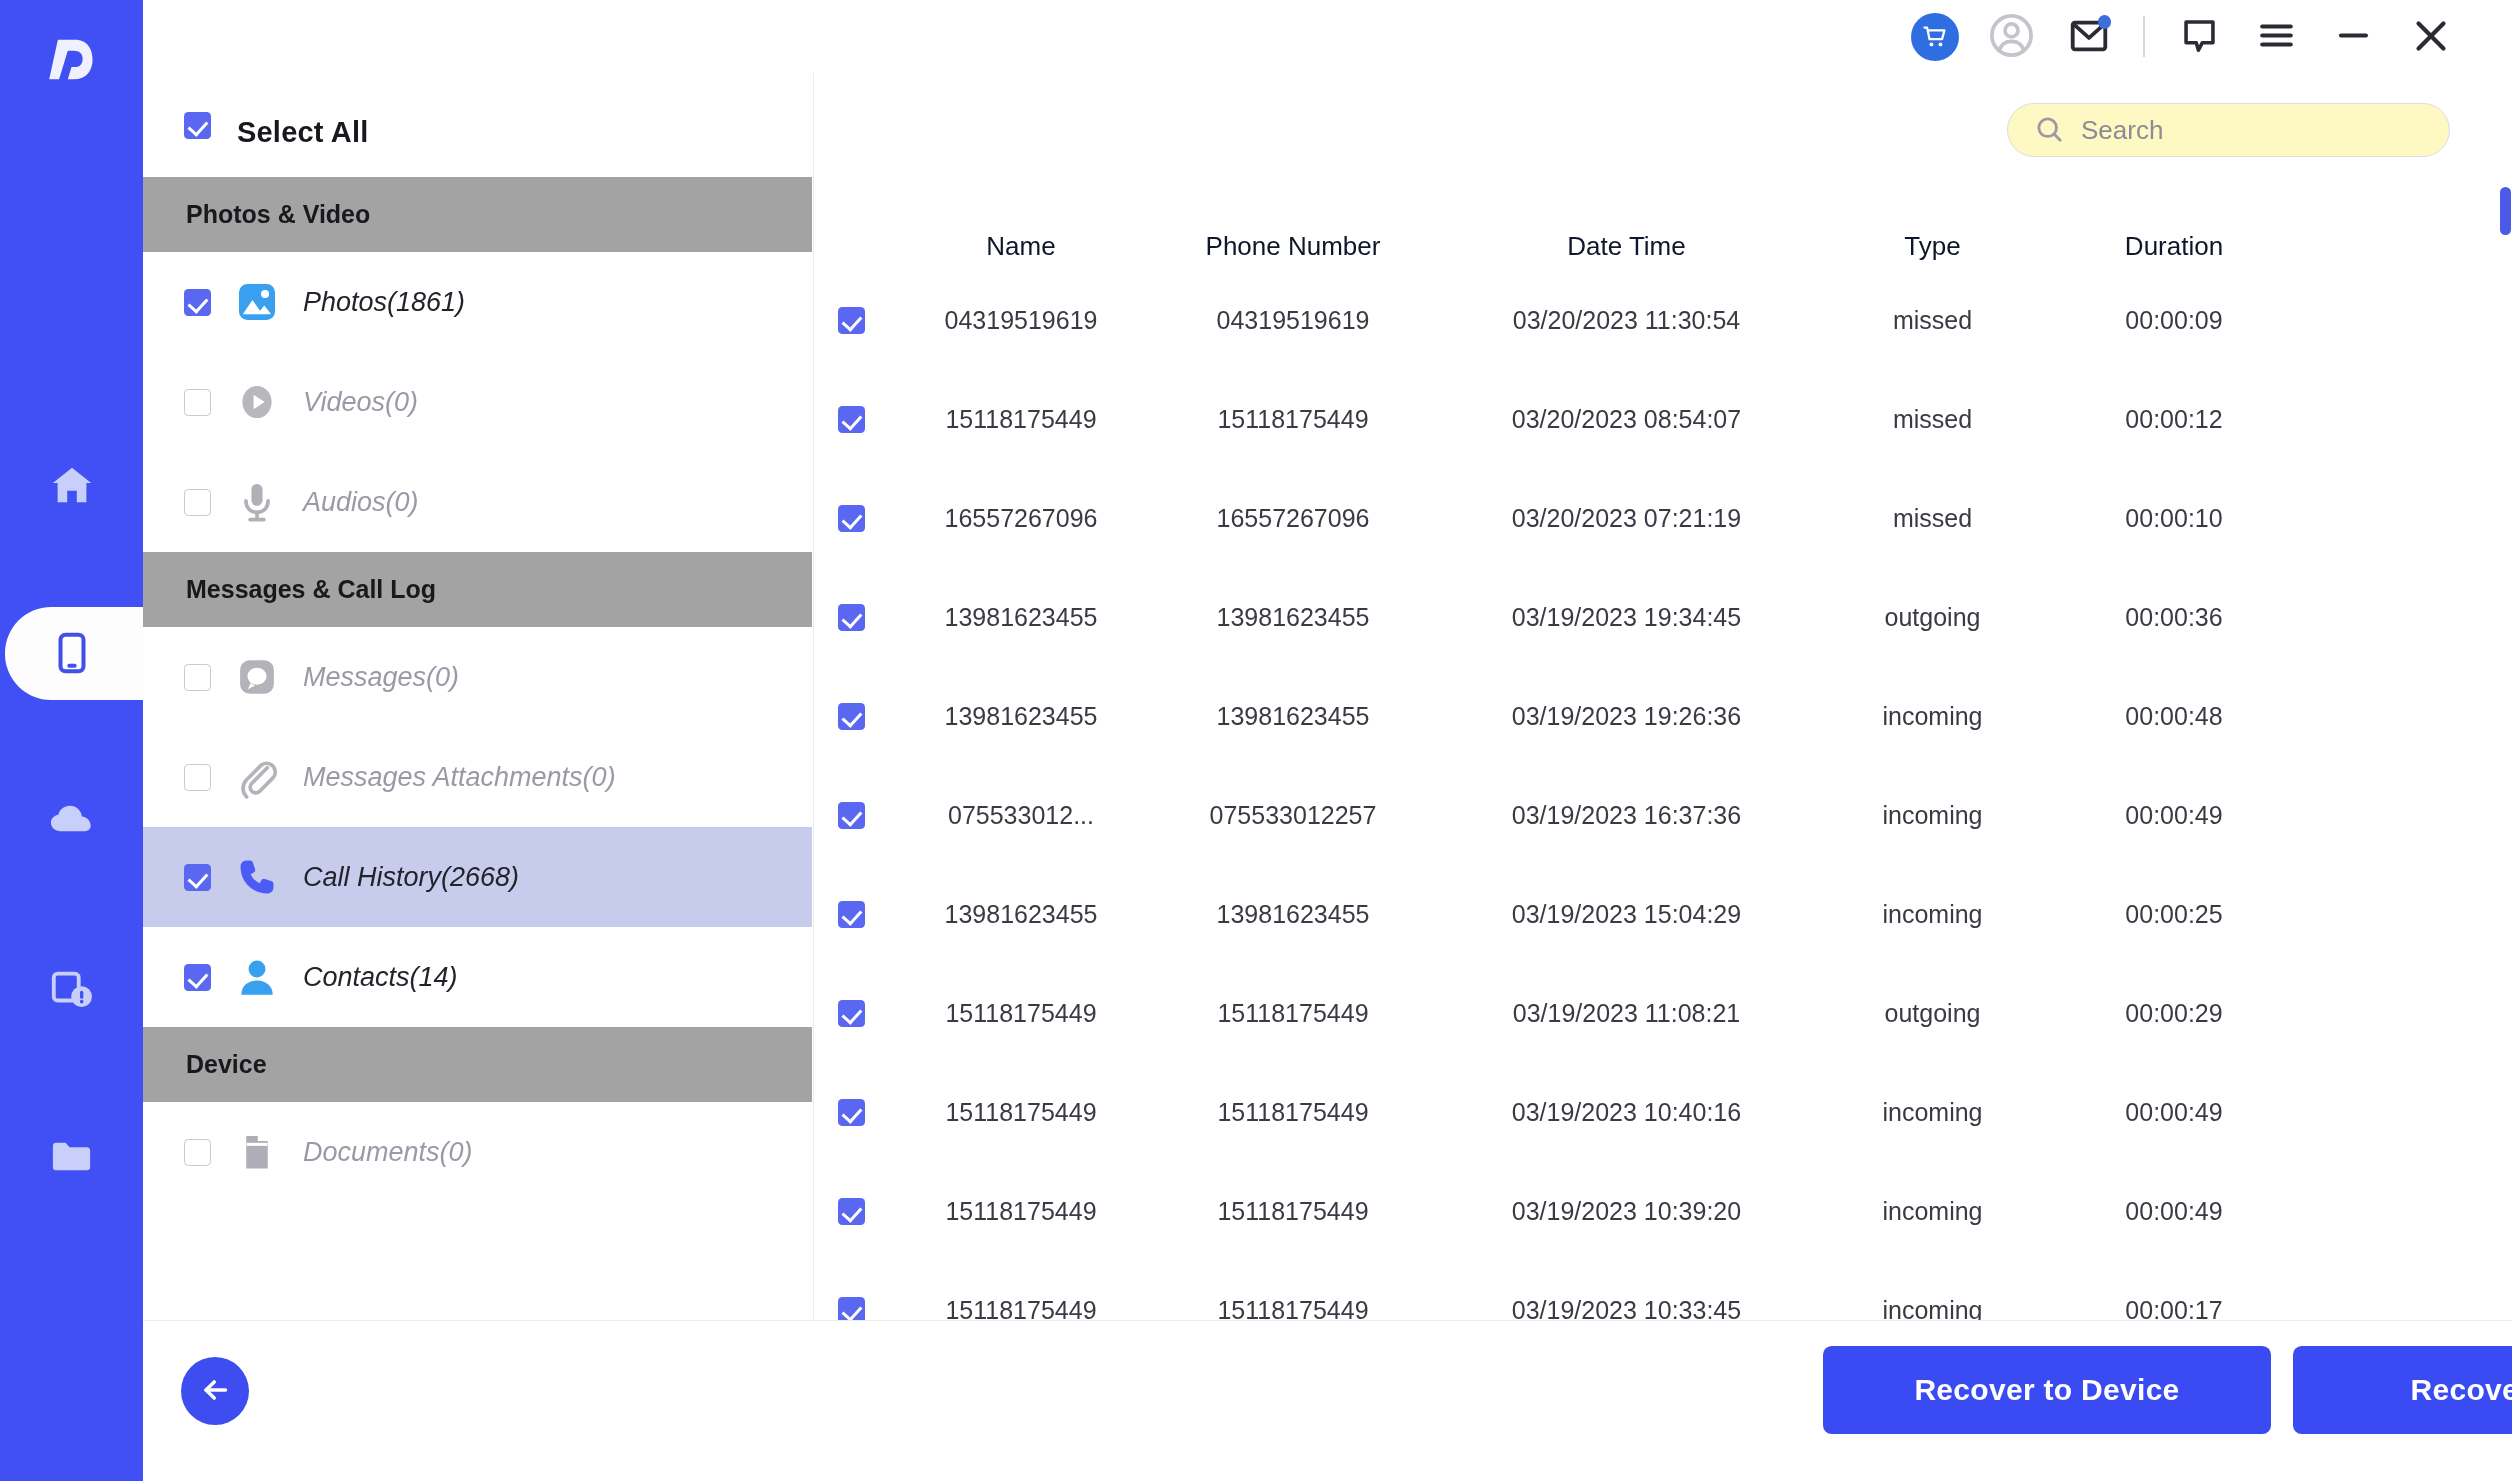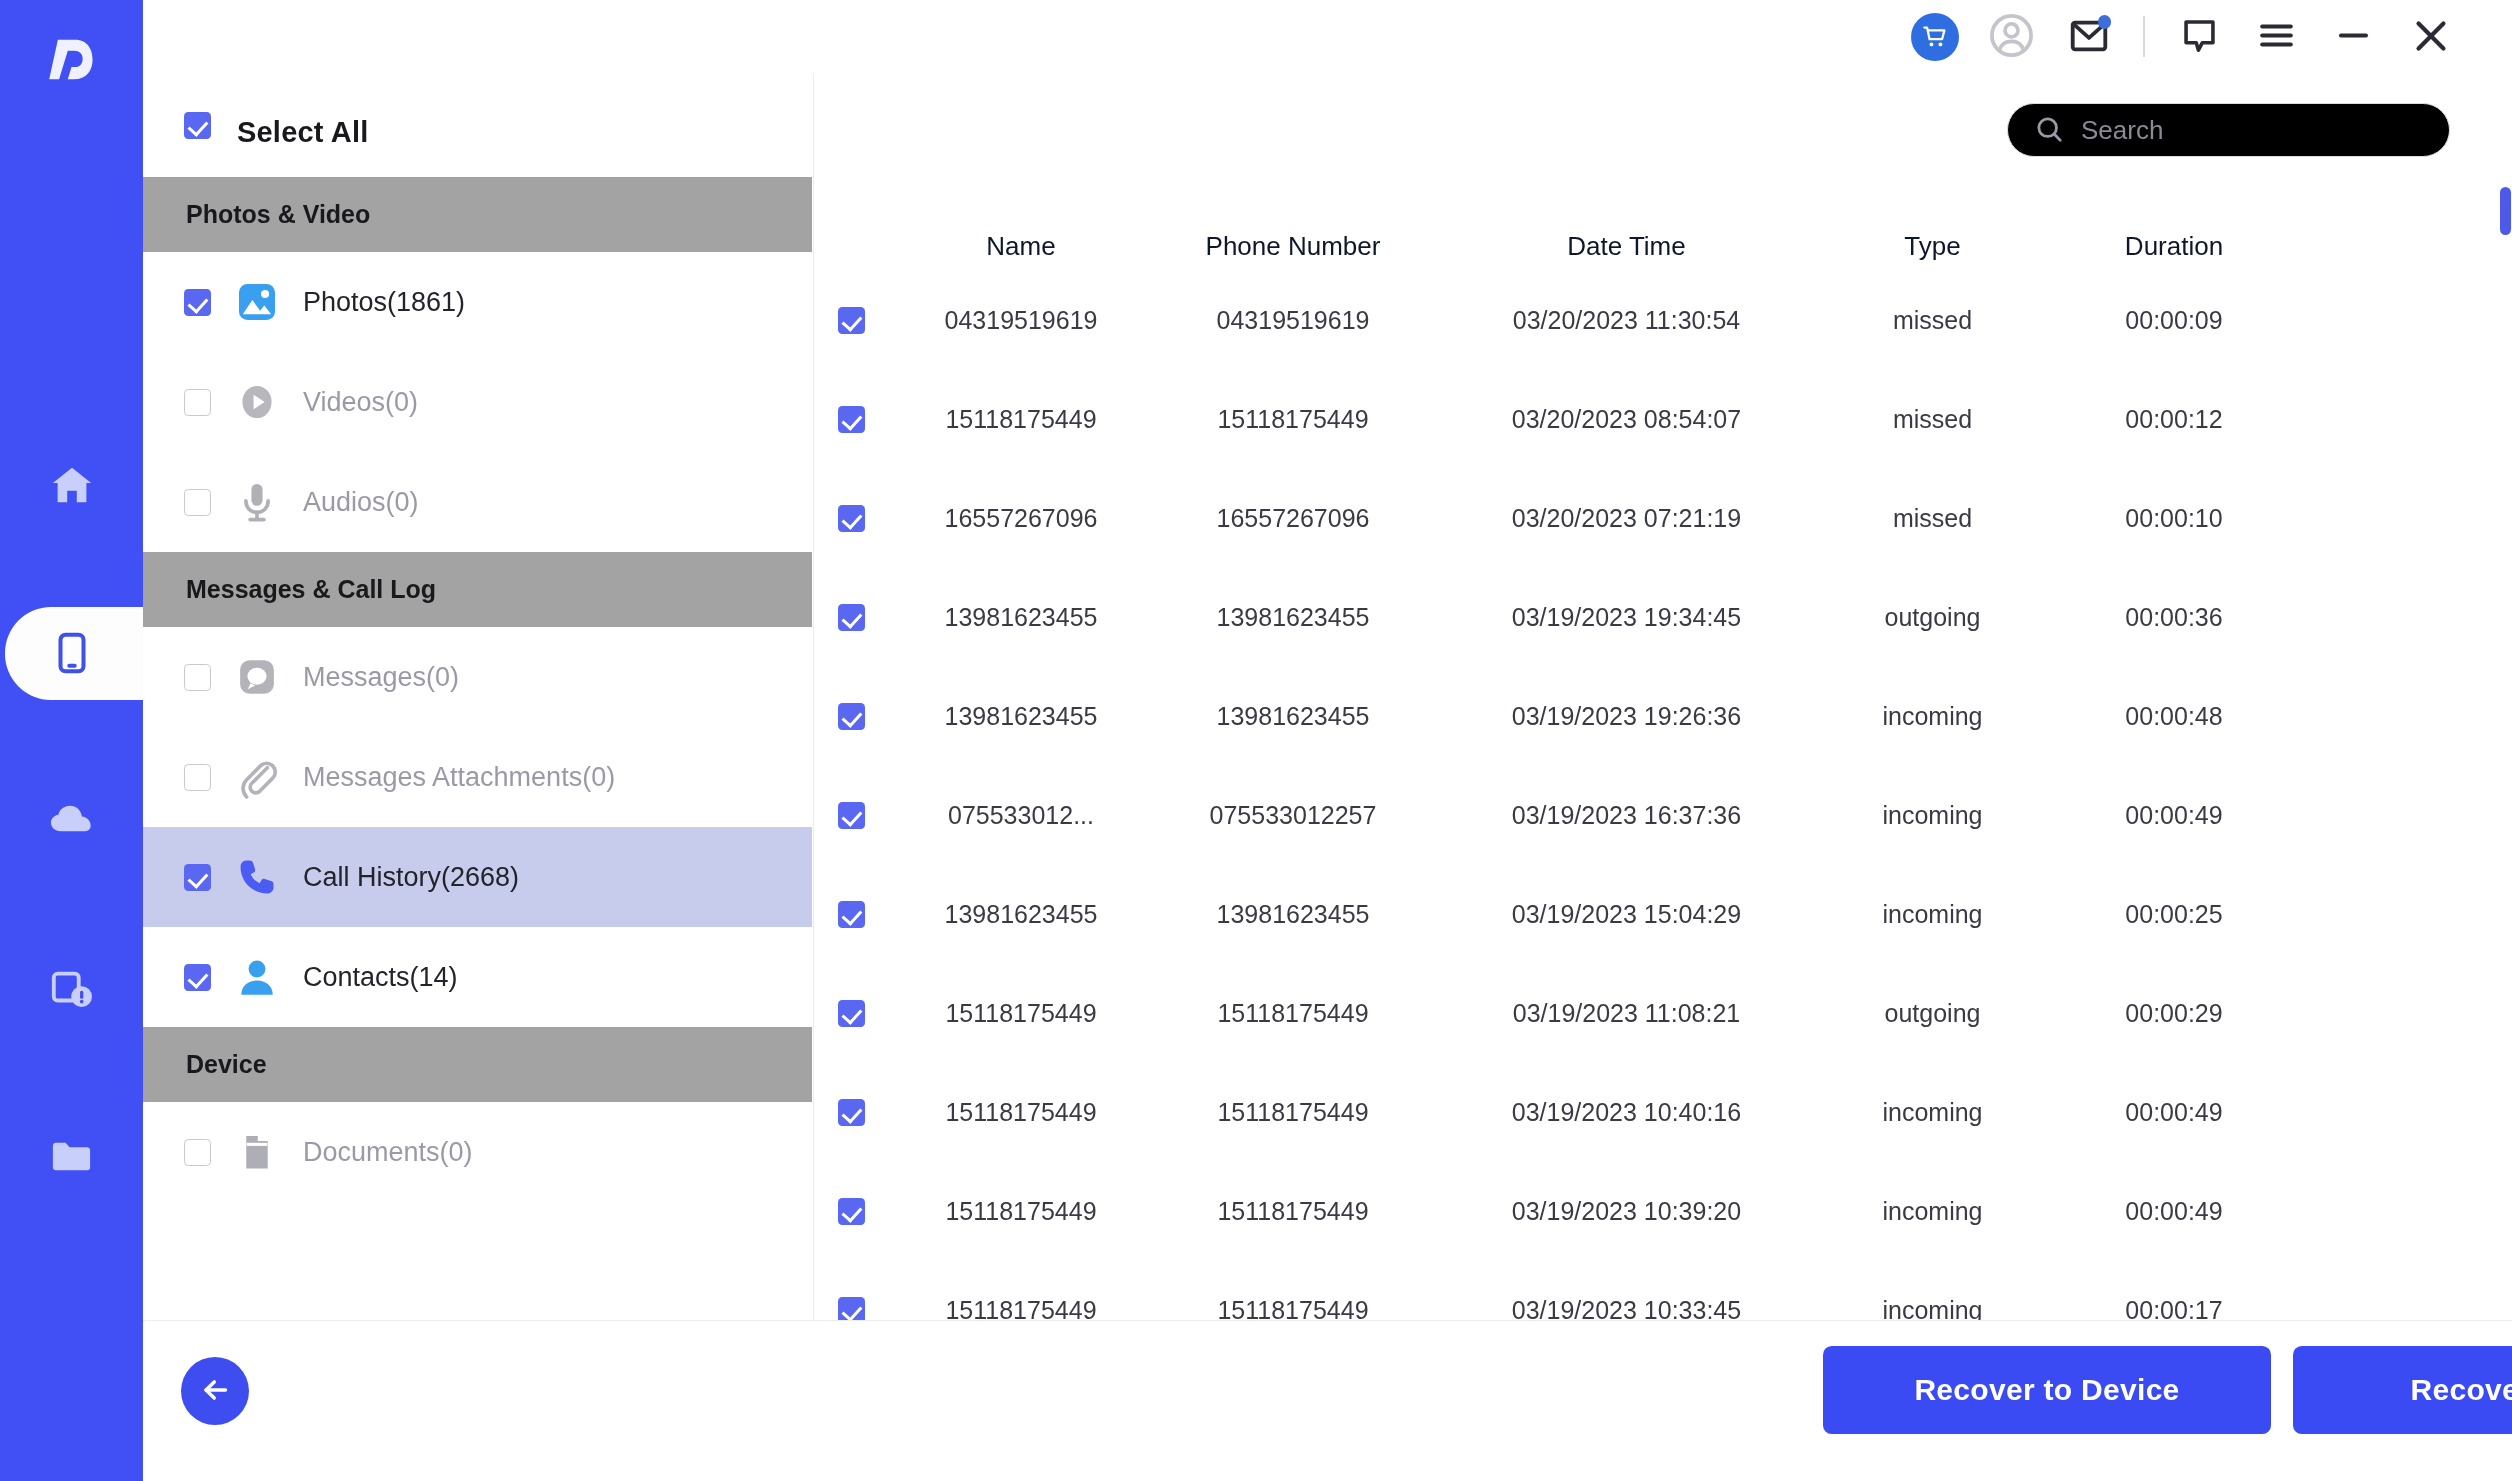--- a/index.html
+++ b/index.html
@@ -62,21 +62,21 @@
     background: #a3a3a3;
     font-size: 25px; font-weight: bold; color: #18181d;
   }
 
   .opt {
     height: 100px; display: flex; align-items: center;
     padding-left: 41px; gap: 22px;
     background: #ffffff;
   }
   .opt.sel { background: #c8ccec; }
-  .opt-label { font-size: 27px; color: #23232b; }
+  .opt-label { font-size: 27px; color: #23232b; font-style: italic; }
   .opt.dim .opt-label { color: #9a9aa6; }
   .opt-ico { width: 48px; height: 48px; display: flex; align-items: center; justify-content: center; flex: 0 0 48px; }
 
   
   .cb { width: 27px; height: 27px; border-radius: 4.3px; flex: 0 0 27px; position: relative; }
   .cb.on { background: #5a67f0; }
   .cb.off { background: #ffffff; border: 1.2px solid #c9c9d4; }
   .cb.on::after {
     content: ""; position: absolute; left: 8px; top: 5px;
     width: 8.7px; height: 15px;
@@ -93,21 +93,21 @@
     overflow: hidden;
   }
   .content-top {
     position: relative; height: 136px;
   }
   .searchbox {
     position: absolute; right: 62px; top: 30px;
     width: 443px; height: 54px;
     border: 1.2px solid #dcdce4; border-radius: 27px;
     display: flex; align-items: center; gap: 16px; padding-left: 25px;
-    background: #000000;
+    background: #fef9c3;
   }
   .search-ph { font-size: 26px; color: #8b8b98; }
 
   .thead {
     display: flex; align-items: flex-end; height: 62px;
     padding: 0 0 8.7px 0;
   }
   .th { font-size: 26px; color: #0f172a; text-align: center; }
   .tr { display: flex; align-items: center; height: 99px; }
   .td { font-size: 25px; color: #3a3a44; text-align: center; }

